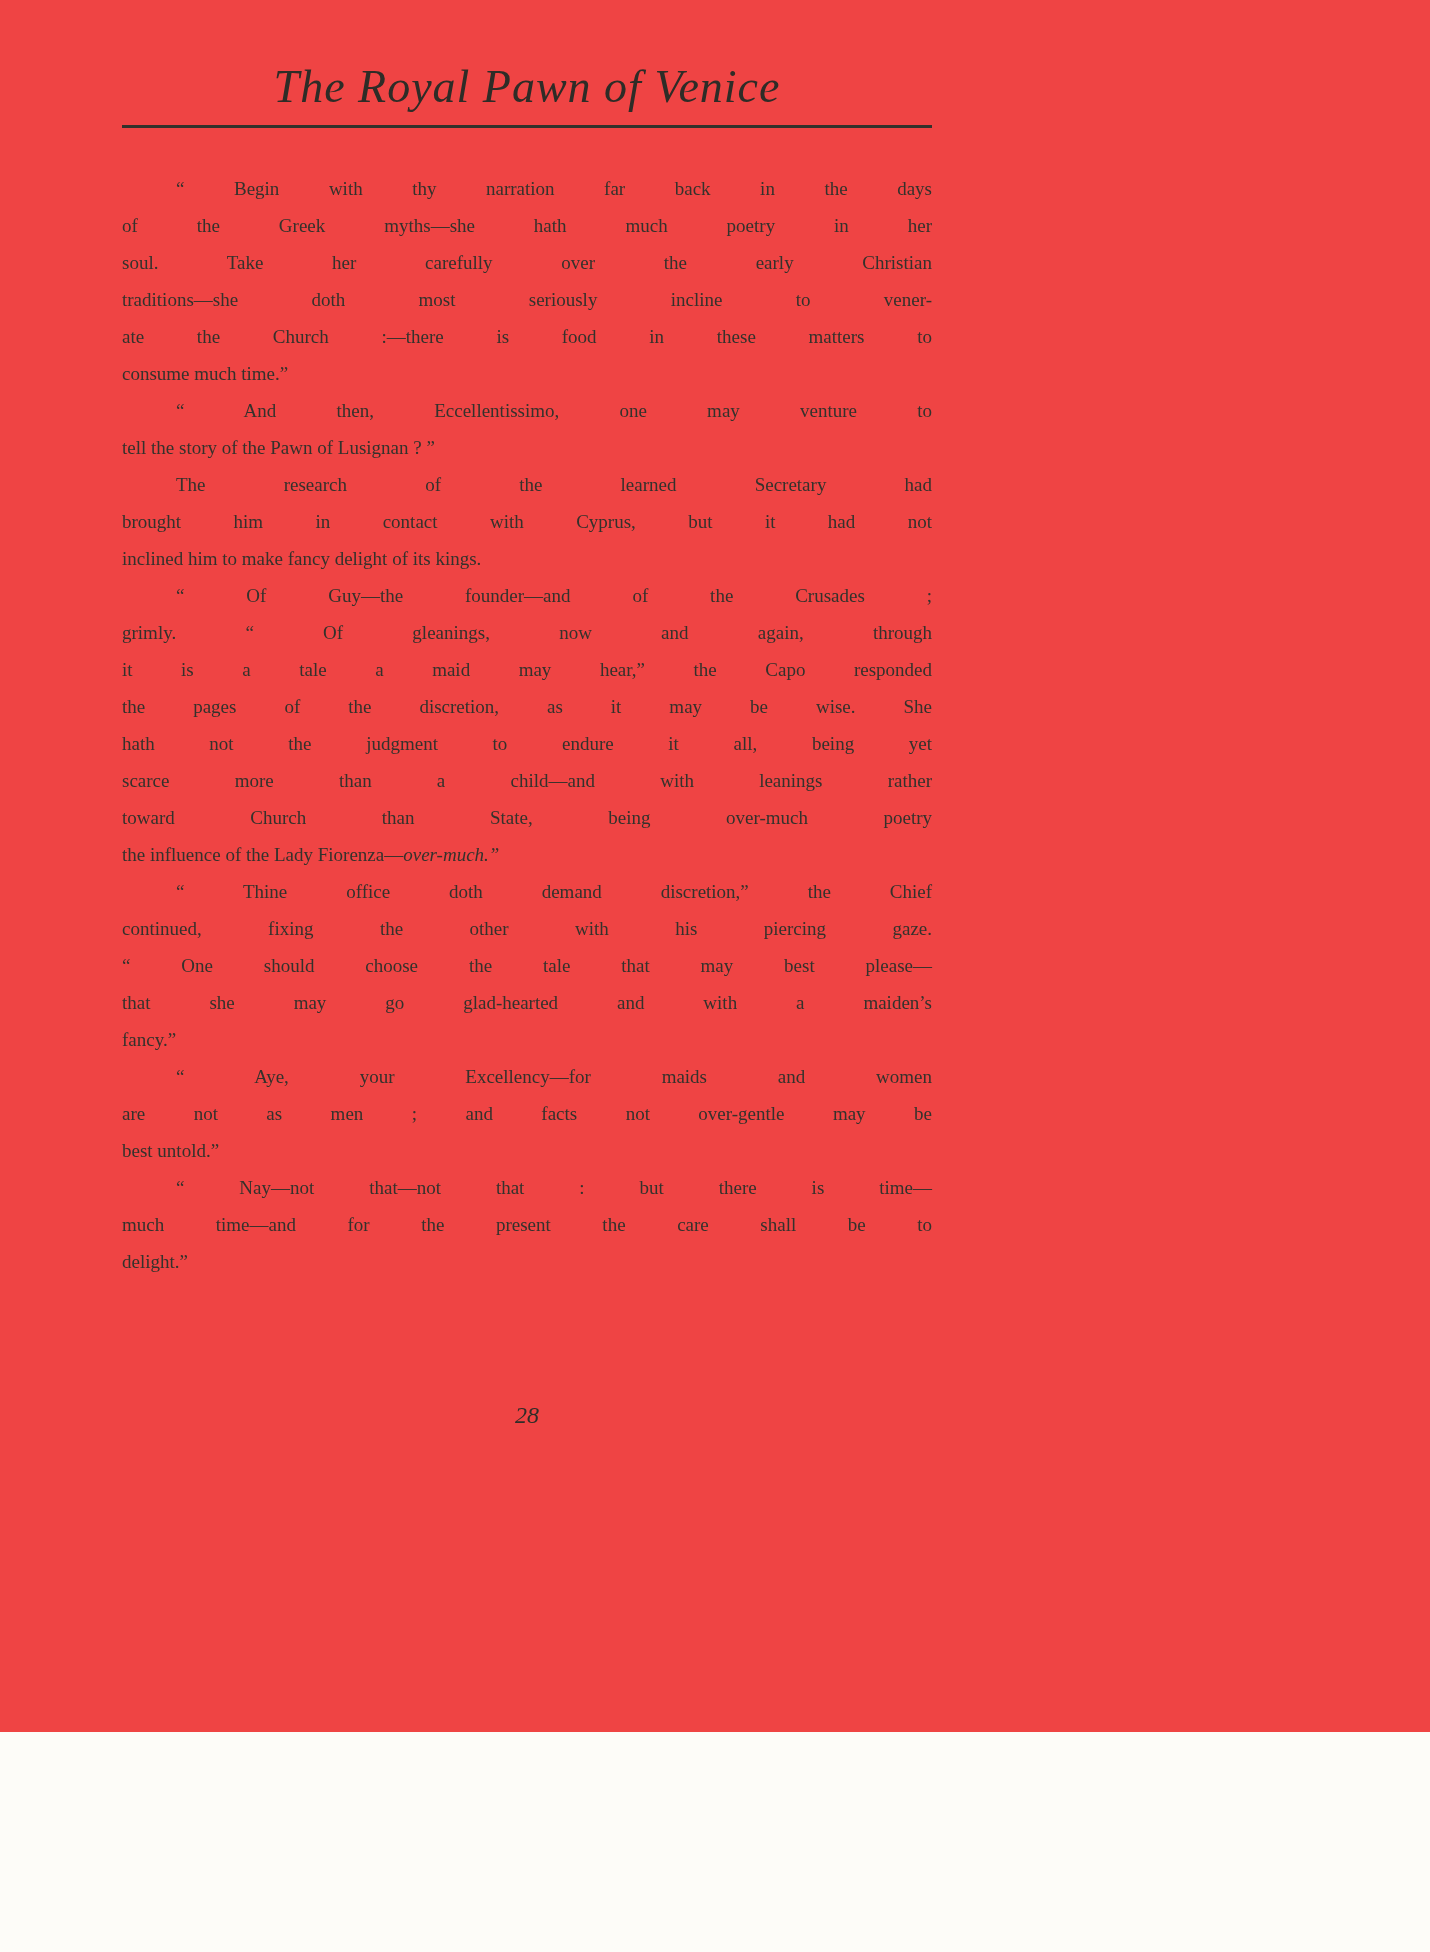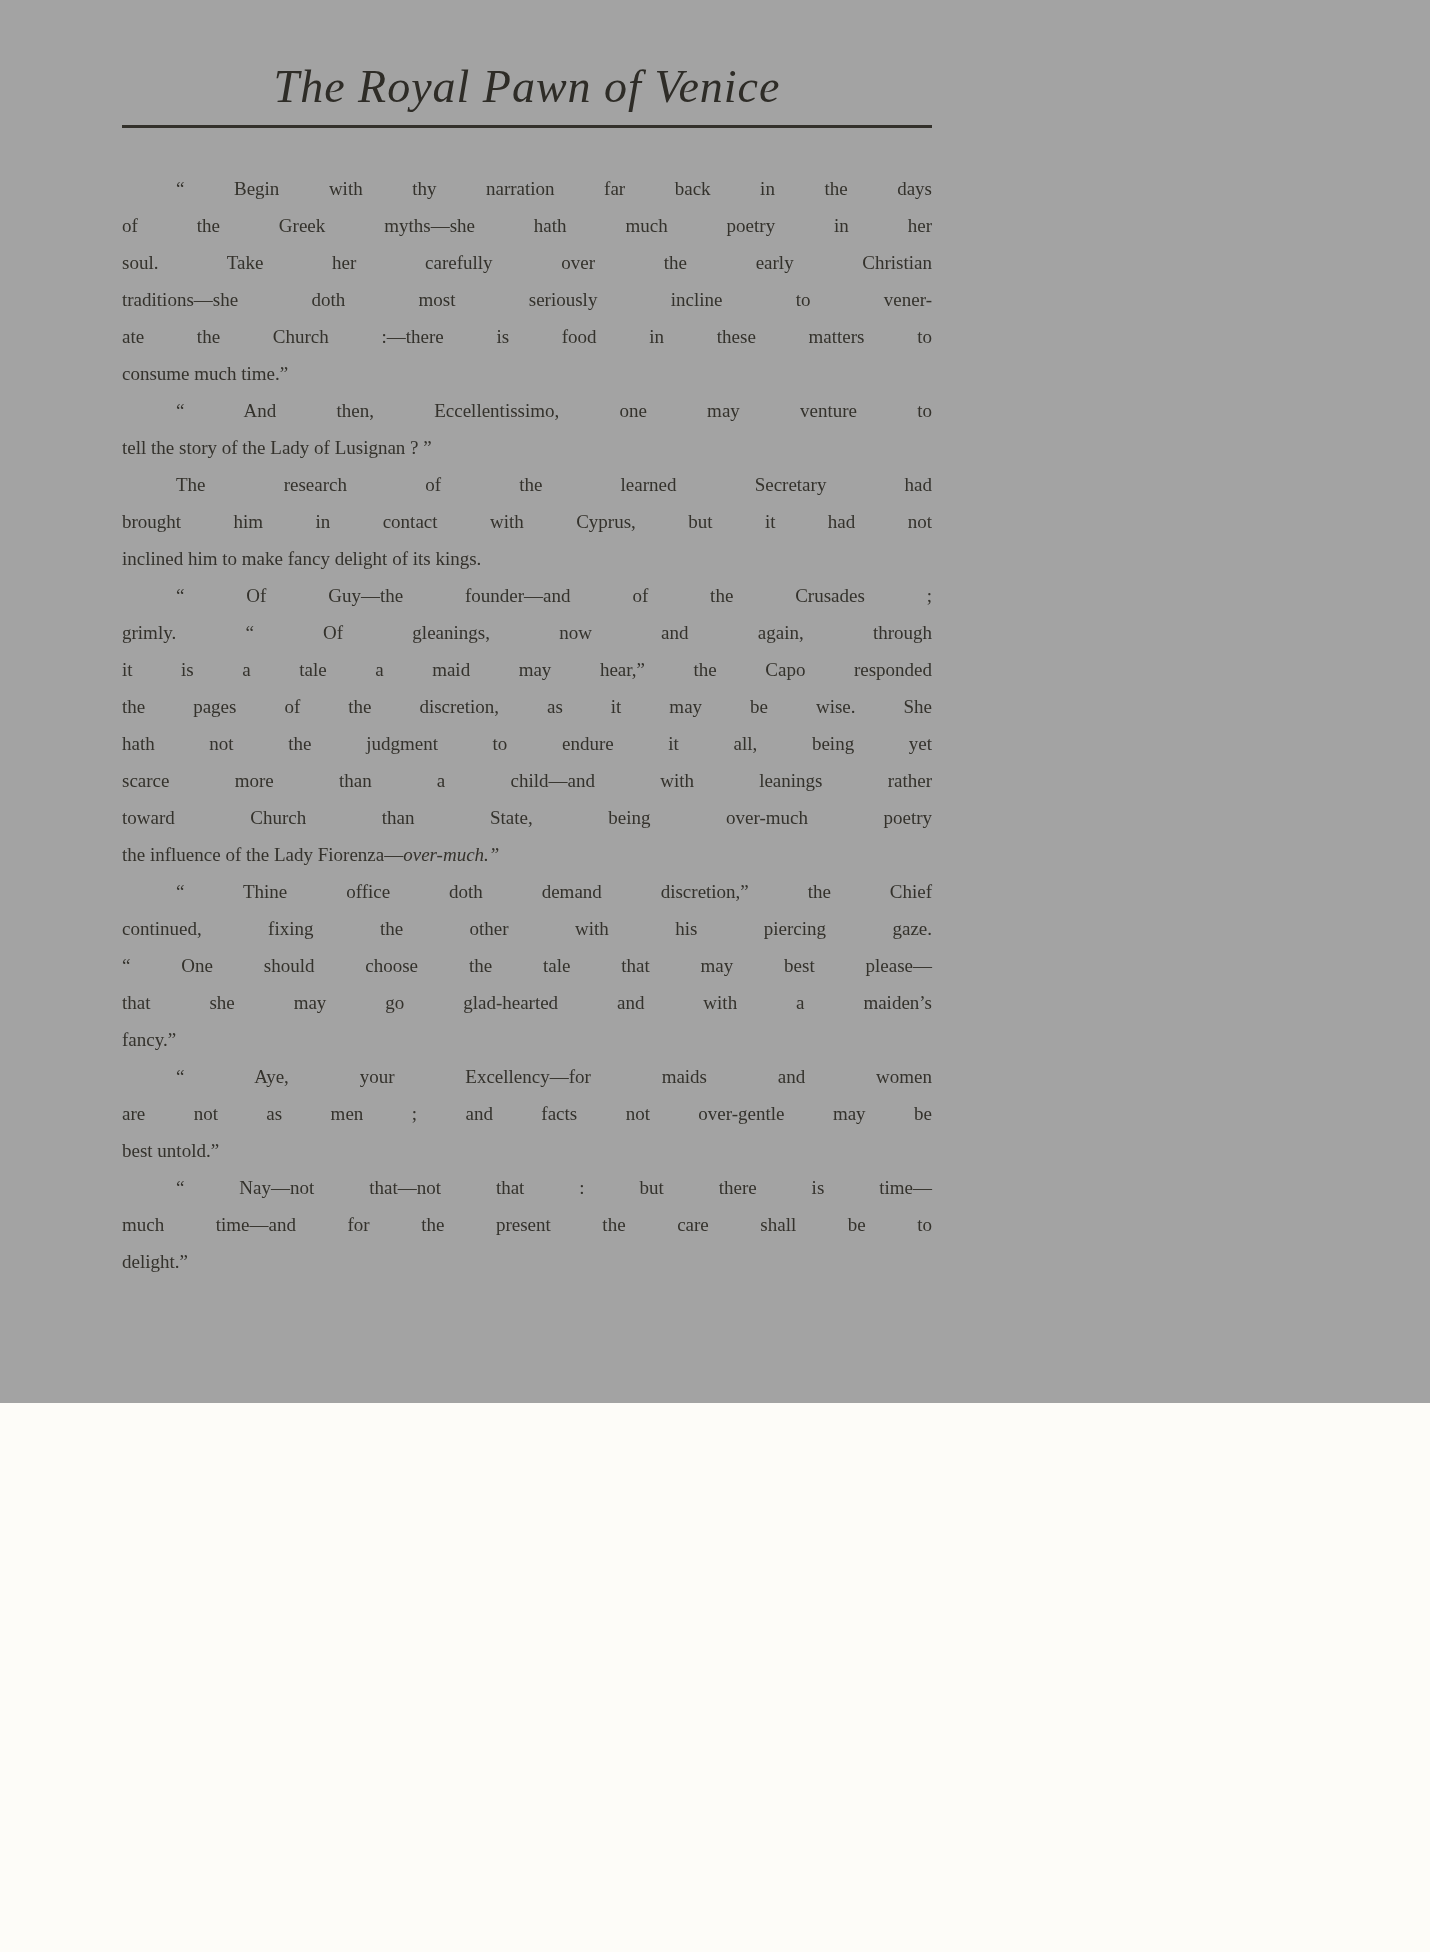--- a/index.html
+++ b/index.html
@@ -3,22 +3,22 @@
 <meta charset="utf-8">
 <style>
   html, body {
     margin: 0;
     padding: 0;
     background: #fdfcf8;
   }
   .page {
     position: relative;
     width: 1430px;
-    height: 1403px;
-    background: #a3a3a3;
+    height: 1732px;
+    background: #ef4444;
     font-family: "Liberation Serif", serif;
     color: #34322c;
     overflow: hidden;
   }
   .content {
     position: absolute;
     left: 122px;
     top: 60px;
     width: 810px;
   }
@@ -85,21 +85,21 @@
         <div class="paragraph">
           <div class="line first"><span class="run">“ Begin with thy narration far back in the days</span></div>
           <div class="line"><span class="run">of the Greek myths—she hath much poetry in her</span></div>
           <div class="line"><span class="run">soul.  Take her carefully over the early Christian</span></div>
           <div class="line"><span class="run">traditions—she doth most seriously incline to vener-</span></div>
           <div class="line"><span class="run">ate the Church :—there is food in these matters to</span></div>
           <div class="line last"><span class="run">consume much time.”</span></div>
         </div>
         <div class="paragraph">
           <div class="line first"><span class="run">“ And then, Eccellentissimo, one may venture to</span></div>
-          <div class="line last"><span class="run">tell the story of the Lady of Lusignan ? ”</span></div>
+          <div class="line last"><span class="run">tell the story of the Pawn of Lusignan ? ”</span></div>
         </div>
         <div class="paragraph">
           <div class="line first"><span class="run">The research of the learned Secretary had</span></div>
           <div class="line"><span class="run">brought him in contact with Cyprus, but it had not</span></div>
           <div class="line last"><span class="run">inclined him to make fancy delight of its kings.</span></div>
         </div>
         <div class="paragraph">
           <div class="line first"><span class="run">“ Of Guy—the founder—and of the Crusades ;</span></div>
           <div class="line"><span class="run">grimly.  “ Of gleanings, now and again, through</span></div>
           <div class="line"><span class="run">it is a tale a maid may hear,” the Capo responded</span></div>

